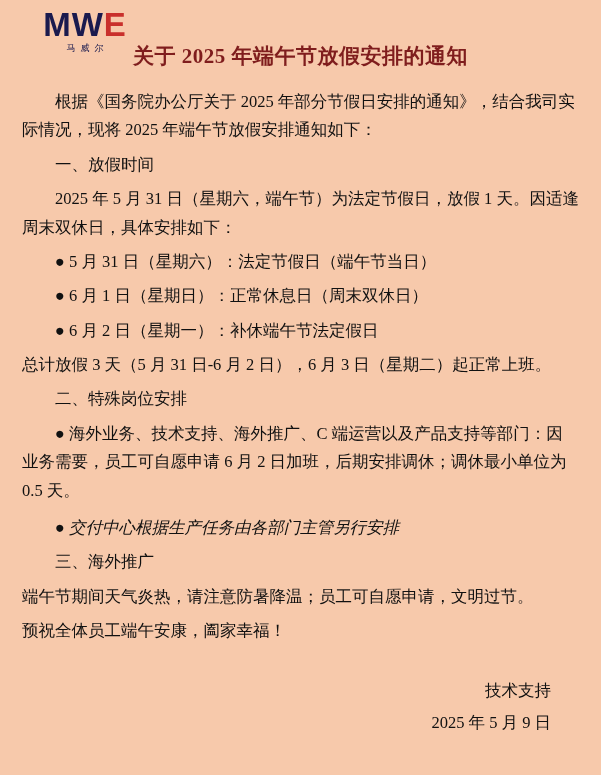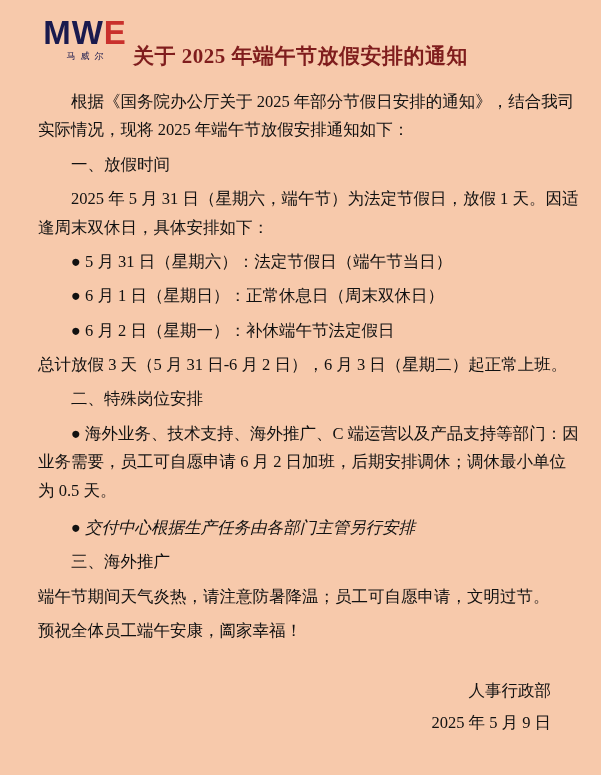--- a/index.html
+++ b/index.html
@@ -22,21 +22,20 @@
     box-sizing: border-box;
     padding: 0 22px;
   }
   .logo {
     position: absolute;
     left: 30px;
     top: 8px;
     width: 110px;
     text-align: center;
     line-height: 1;
-    margin-top: 8px;
   }
   .logo-mark {
     font-family: "Liberation Sans", sans-serif;
     font-weight: bold;
     font-size: 33px;
     letter-spacing: 1px;
     color: #1a1a4e;
     position: relative;
     display: inline-block;
   }
@@ -59,21 +58,21 @@
     font-weight: bold;
     letter-spacing: 0.5px;
     color: #7f1d1d;
   }
   .body-block {
     margin-top: 18px;
     font-size: 16.5px;
     line-height: 1.72;
   }
   p {
-    margin: 0 0 3px 16px;
+    margin: 0 0 3px 0;
   }
   .indent {
     text-indent: 2em;
   }
   .bullet {
     text-indent: 2em;
     margin-bottom: 2px;
   }
   .bullet-wide {
     text-indent: 2em;
@@ -121,17 +120,17 @@
     <p class="noindent gap-sm">总计放假 3 天（5 月 31 日-6 月 2 日），6 月 3 日（星期二）起正常上班。</p>
     <p class="indent gap-sm">二、特殊岗位安排</p>
     <p class="bullet-wide gap-sm">● 海外业务、技术支持、海外推广、C 端运营以及产品支持等部门：因业务需要，员工可自愿申请 6 月 2 日加班，后期安排调休；调休最小单位为 0.5 天。</p>
     <p class="bullet gap-md">● 交付中心根据生产任务由各部门主管另行安排</p>
     <p class="indent gap-sm">三、海外推广</p>
     <p class="noindent gap-sm">端午节期间天气炎热，请注意防暑降温；员工可自愿申请，文明过节。</p>
     <p class="noindent gap-sm">预祝全体员工端午安康，阖家幸福！</p>
   </div>
 
   <div class="sign">
-    <div>人事行政部</div>
+    <div>技术支持</div>
     <div>2025 年 5 月 9 日</div>
   </div>
 
 </div>
 
 </body></html>

